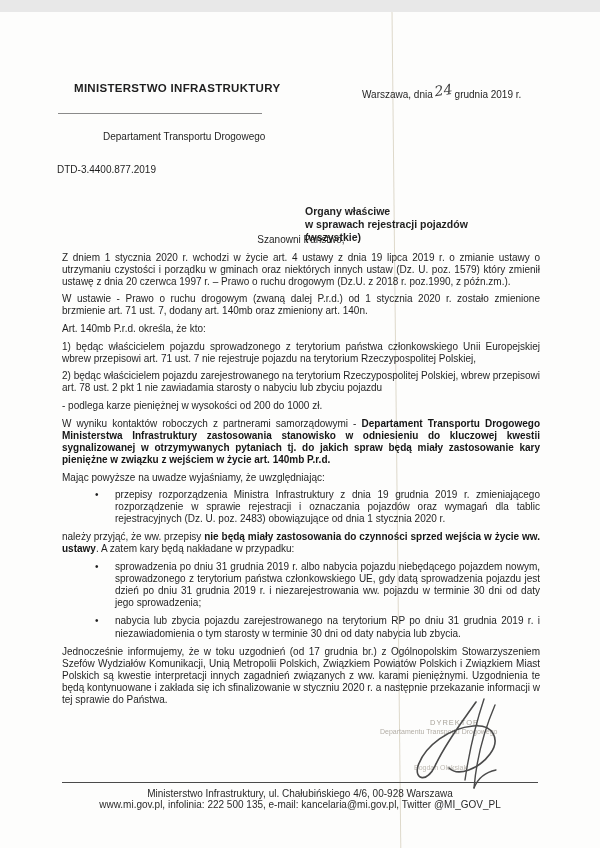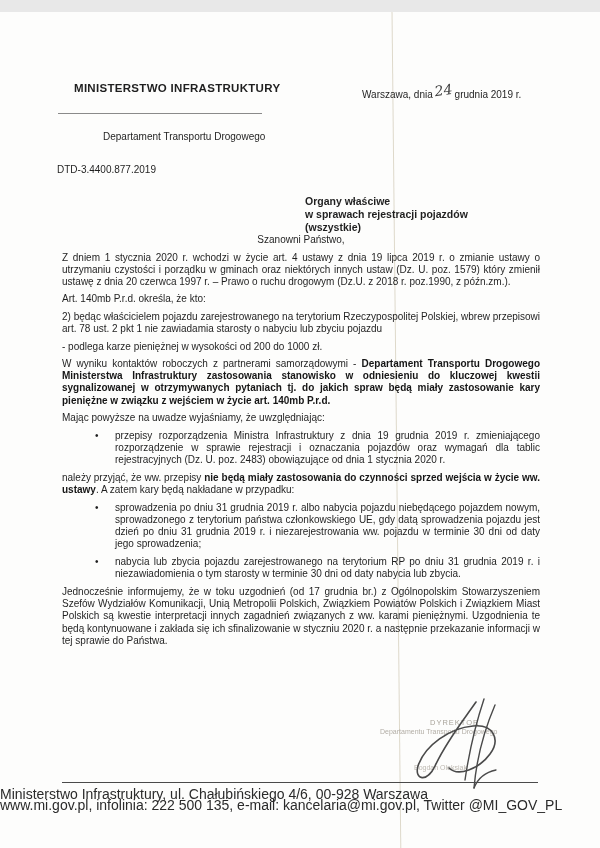--- a/index.html
+++ b/index.html
@@ -39,21 +39,21 @@
     transform: rotate(-8deg) translateY(-3px);
     margin: 0 2px;
   }
   .header-rule {
     position: absolute; left: 58px; top: 101px;
     width: 204px; border-top: 1px solid #8a8a8a;
   }
   .dept { position: absolute; left: 103px; top: 119px; font-size: 10px; }
   .ref  { position: absolute; left: 57px;  top: 152px; font-size: 10px; }
   .addressee {
-    position: absolute; left: 305px; top: 183px;
+    position: absolute; left: 305px; top: 193px;
     font-size: 10.5px; font-weight: bold; line-height: 13px;
   }
   .body {
     position: absolute; left: 62px; top: 222px; width: 478px;
     font-size: 10px; line-height: 12.1px;
     text-align: justify;
   }
   .body p { margin-bottom: 5.5px; }
   .salutation { text-align: center; }
   .body b { font-weight: bold; color: #161616; }
@@ -85,21 +85,21 @@
     position: absolute; left: 42px; top: 62px;
     font-size: 7px; color: #bdb8b0; white-space: nowrap;
   }
   .sig-svg { position: absolute; left: 32px; top: -4px; }
   .footer-rule {
     position: absolute; left: 62px; top: 770px;
     width: 476px; border-top: 1px solid #4a4a4a;
   }
   .footer {
     position: absolute; left: 0; top: 777px; width: 600px;
-    text-align: left; font-size: 14px; line-height: 10.5px; color: #2a2a2a;
+    text-align: center; font-size: 10px; line-height: 10.5px; color: #2a2a2a;
   }
 </style>
 </head>
 <body>
 
 <div class="page">
   <div class="scan-line"></div>
 
   <div class="ministry">MINISTERSTWO INFRASTRUKTURY</div>
 
@@ -111,21 +111,23 @@
 
   <div class="addressee">
     <div>Organy właściwe</div>
     <div>w sprawach rejestracji pojazdów</div>
     <div>(wszystkie)</div>
   </div>
 
   <main class="body">
     <p class="salutation">Szanowni Państwo,</p>
     <p>Z dniem 1 stycznia 2020 r. wchodzi w życie art. 4 ustawy z dnia 19 lipca 2019 r. o zmianie ustawy o utrzymaniu czystości i porządku w gminach oraz niektórych innych ustaw (Dz. U. poz. 1579) który zmienił ustawę z dnia 20 czerwca 1997 r. – Prawo o ruchu drogowym (Dz.U. z 2018 r. poz.1990, z późn.zm.).</p>
+    <p>W ustawie - Prawo o ruchu drogowym (zwaną dalej P.r.d.) od 1 stycznia 2020 r. zostało zmienione brzmienie art. 71 ust. 7, dodany art. 140mb oraz zmieniony art. 140n.</p>
     <p>Art. 140mb P.r.d. określa, że kto:</p>
+    <p>1) będąc właścicielem pojazdu sprowadzonego z terytorium państwa członkowskiego Unii Europejskiej wbrew przepisowi art. 71 ust. 7 nie rejestruje pojazdu na terytorium Rzeczypospolitej Polskiej,</p>
     <p>2) będąc właścicielem pojazdu zarejestrowanego na terytorium Rzeczypospolitej Polskiej, wbrew przepisowi art. 78 ust. 2 pkt 1 nie zawiadamia starosty o nabyciu lub zbyciu pojazdu</p>
     <p>- podlega karze pieniężnej w wysokości od 200 do 1000 zł.</p>
     <p><span>W wyniku kontaktów roboczych z partnerami samorządowymi - </span><b>Departament Transportu Drogowego Ministerstwa Infrastruktury zastosowania stanowisko w odniesieniu do kluczowej kwestii sygnalizowanej w otrzymywanych pytaniach tj. do jakich spraw będą miały zastosowanie kary pieniężne w związku z wejściem w życie art. 140mb P.r.d.</b></p>
     <p>Mając powyższe na uwadze wyjaśniamy, że uwzględniając:</p>
     <ul class="blist">
       <li>przepisy rozporządzenia Ministra Infrastruktury z dnia 19 grudnia 2019 r. zmieniającego rozporządzenie w sprawie rejestracji i oznaczania pojazdów oraz wymagań dla tablic rejestracyjnych (Dz. U. poz. 2483) obowiązujące od dnia 1 stycznia 2020 r.</li>
     </ul>
     <p><span>należy przyjąć, że ww. przepisy </span><b>nie będą miały zastosowania do czynności sprzed wejścia w życie ww. ustawy</b><span>. A zatem kary będą nakładane w przypadku:</span></p>
     <ul class="blist bold">
       <li>sprowadzenia po dniu 31 grudnia 2019 r. albo nabycia pojazdu niebędącego pojazdem nowym, sprowadzonego z terytorium państwa członkowskiego UE, gdy datą sprowadzenia pojazdu jest dzień po dniu 31 grudnia 2019 r. i niezarejestrowania ww. pojazdu w terminie 30 dni od daty jego sprowadzenia;</li>

